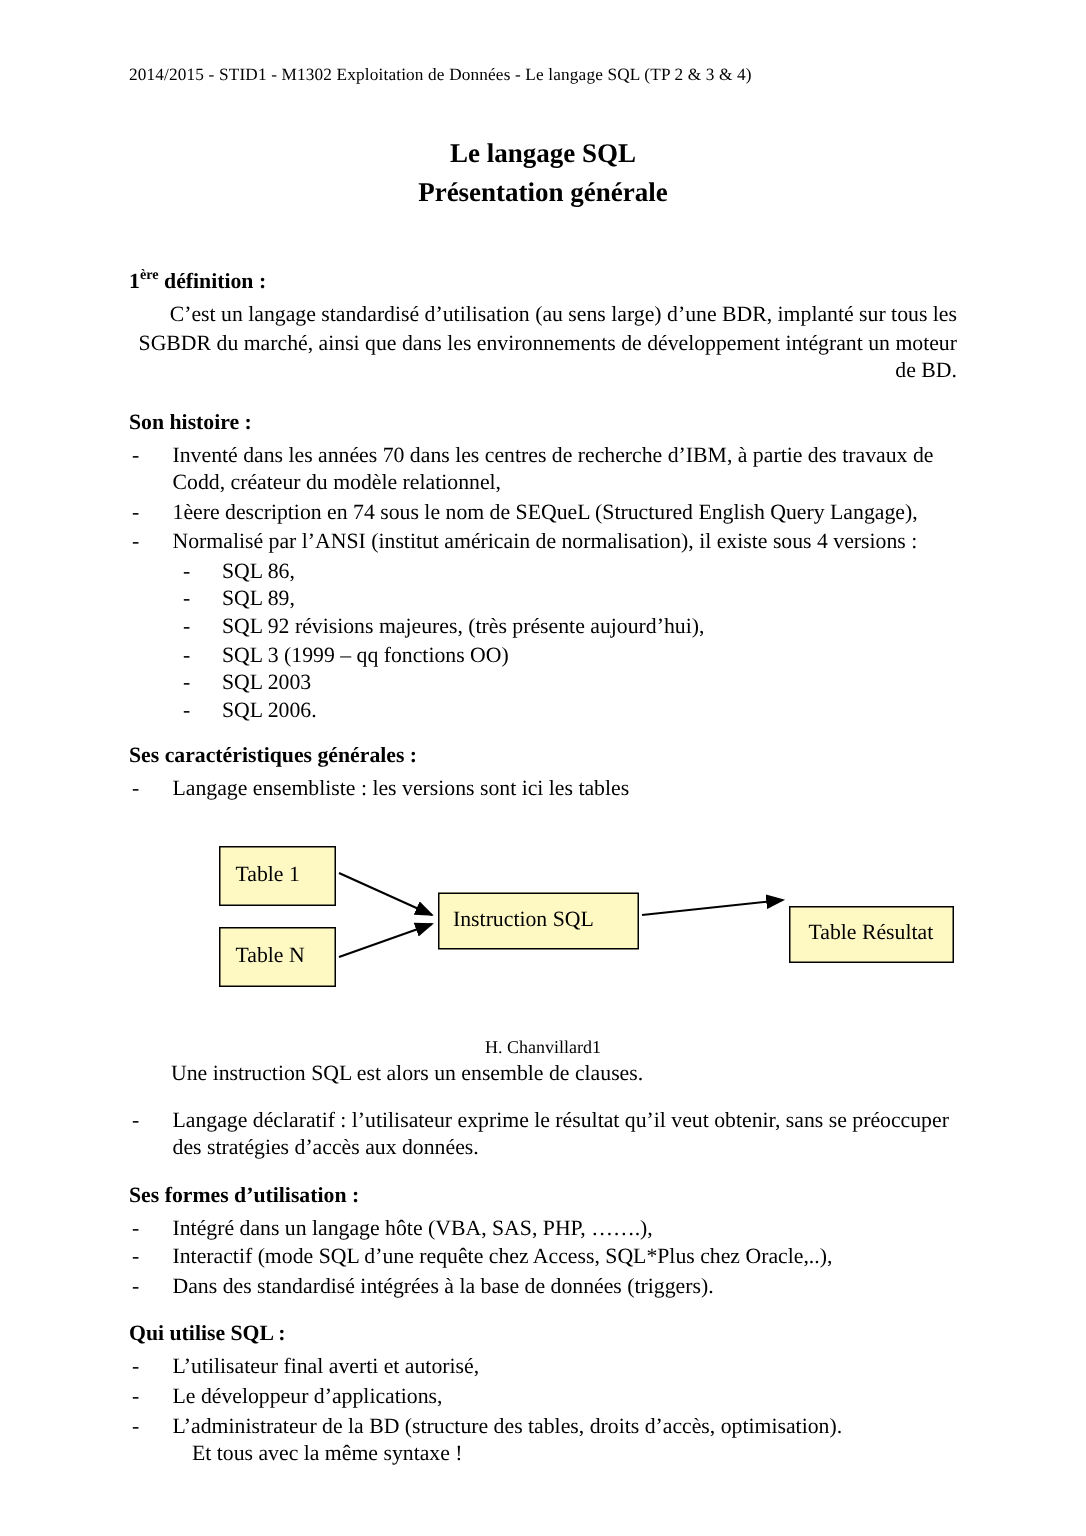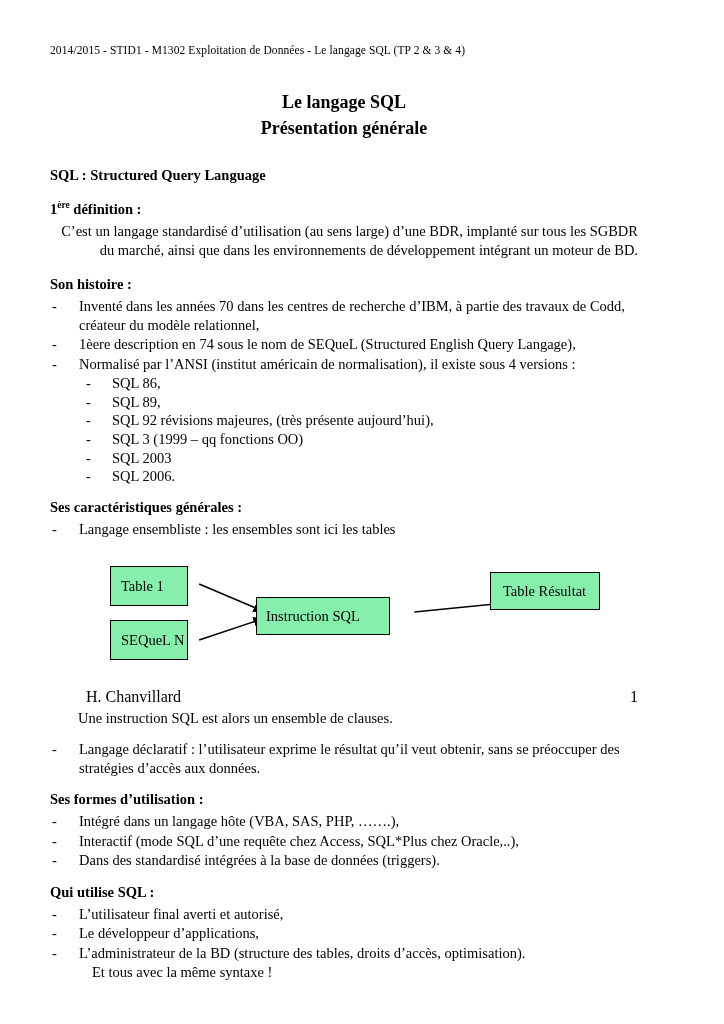--- a/index.html
+++ b/index.html
@@ -13,21 +13,21 @@
     font-family: "Liberation Serif", serif;
     color: #000000;
     position: relative;
     overflow: hidden;
   }
   .page {
     position: relative;
     width: 724px;
     height: 748px;
     box-sizing: border-box;
-    padding: 44px 86px 0 50px;
+    padding: 44px 86px 0 86px;
   }
   .header-line {
     font-size: 11.5px;
     letter-spacing: 0.1px;
     margin: 0 0 34px 0;
     white-space: nowrap;
   }
   .doc-title {
     text-align: center;
     font-size: 18px;
@@ -90,66 +90,65 @@
     top: 0;
   }
   .diagram {
     position: relative;
     height: 138px;
     margin: 22px 0 0 0;
   }
   .box {
     position: absolute;
     border: 1px solid #000000;
-    background: #86efac;
+    background: #fef9c3;
     font-size: 14.5px;
     display: flex;
     align-items: center;
     box-sizing: border-box;
     padding-left: 10px;
   }
   #box-table1 { left: 60px;  top: 6px;   width: 78px;  height: 40px; }
   #box-tablen { left: 60px;  top: 60px;  width: 78px;  height: 40px; }
   #box-instr  { left: 206px; top: 37px;  width: 134px; height: 38px; padding-left: 9px;}
-  #box-result { left: 440px; top: 12px;  width: 110px; height: 38px; padding-left: 12px;}
+  #box-result { left: 440px; top: 46px;  width: 110px; height: 38px; padding-left: 12px;}
   .diagram svg {
     position: absolute;
     left: 0;
     top: 0;
     width: 100%;
     height: 100%;
     pointer-events: none;
   }
   .caption-line {
     font-size: 14.5px;
     margin: 12px 0 0 28px;
   }
   .footer {
     position: absolute;
     left: 86px;
     right: 86px;
     bottom: 42px;
     display: flex;
-    justify-content: space-between;
-    font-size: 16px;
+    justify-content: center;
+    font-size: 12px;
   }
 </style>
 </head>
 <body>
 
 <div class="page">
 
   <div class="header-line">2014/2015  -  STID1  -  M1302 Exploitation de Données -  Le langage SQL (TP 2 &amp; 3 &amp; 4)</div>
 
   <div class="doc-title">
     <span>Le langage SQL</span>
     <span class="l2">Présentation générale</span>
   </div>
 
-  <h2 class="section">SQL : Structured Query Language</h2>
 
   <div class="spacer-sm"></div>
 
   <h2 class="section"><span>1</span><sup>ère</sup><span> définition :</span></h2>
   <p class="para">C’est un langage standardisé d’utilisation (au sens large) d’une BDR, implanté sur tous les SGBDR du marché, ainsi que dans les environnements de développement intégrant un moteur de BD.</p>
 
   <div class="spacer-sm"></div>
 
   <h2 class="section">Son histoire :</h2>
   <ul class="dash-list">
@@ -163,36 +162,36 @@
     <li>SQL 92 révisions majeures, (très présente aujourd’hui),</li>
     <li>SQL 3 (1999 – qq fonctions OO)</li>
     <li>SQL 2003</li>
     <li>SQL 2006.</li>
   </ul>
 
   <div class="spacer-sm"></div>
 
   <h2 class="section">Ses caractéristiques générales :</h2>
   <ul class="dash-list">
-    <li>Langage ensembliste : les ensembles sont ici les tables</li>
+    <li>Langage ensembliste : les versions sont ici les tables</li>
   </ul>
 
   <div class="diagram">
     <svg viewBox="0 0 552 138" preserveAspectRatio="none">
       <defs>
         <marker id="arrowhead" markerWidth="9" markerHeight="7" refX="8" refY="3.5" orient="auto">
           <polygon points="0 0, 9 3.5, 0 7" fill="#000000"></polygon>
         </marker>
       </defs>
       <line x1="140" y1="24" x2="202" y2="52" stroke="#000000" stroke-width="1.4" marker-end="url(#arrowhead)"></line>
       <line x1="140" y1="80" x2="202" y2="58" stroke="#000000" stroke-width="1.4" marker-end="url(#arrowhead)"></line>
       <line x1="342" y1="52" x2="436" y2="42" stroke="#000000" stroke-width="1.4" marker-end="url(#arrowhead)"></line>
     </svg>
     <div class="box" id="box-table1">Table 1</div>
-    <div class="box" id="box-tablen">SEQueL N</div>
+    <div class="box" id="box-tablen">Table N</div>
     <div class="box" id="box-instr">Instruction SQL</div>
     <div class="box" id="box-result">Table Résultat</div>
   </div>
 
   <div class="caption-line">Une instruction SQL est alors un ensemble de clauses.</div>
 
   <div class="spacer-sm"></div>
 
   <ul class="dash-list">
     <li>Langage déclaratif : l’utilisateur exprime le résultat qu’il veut obtenir, sans se préoccuper des stratégies d’accès aux données.</li>

